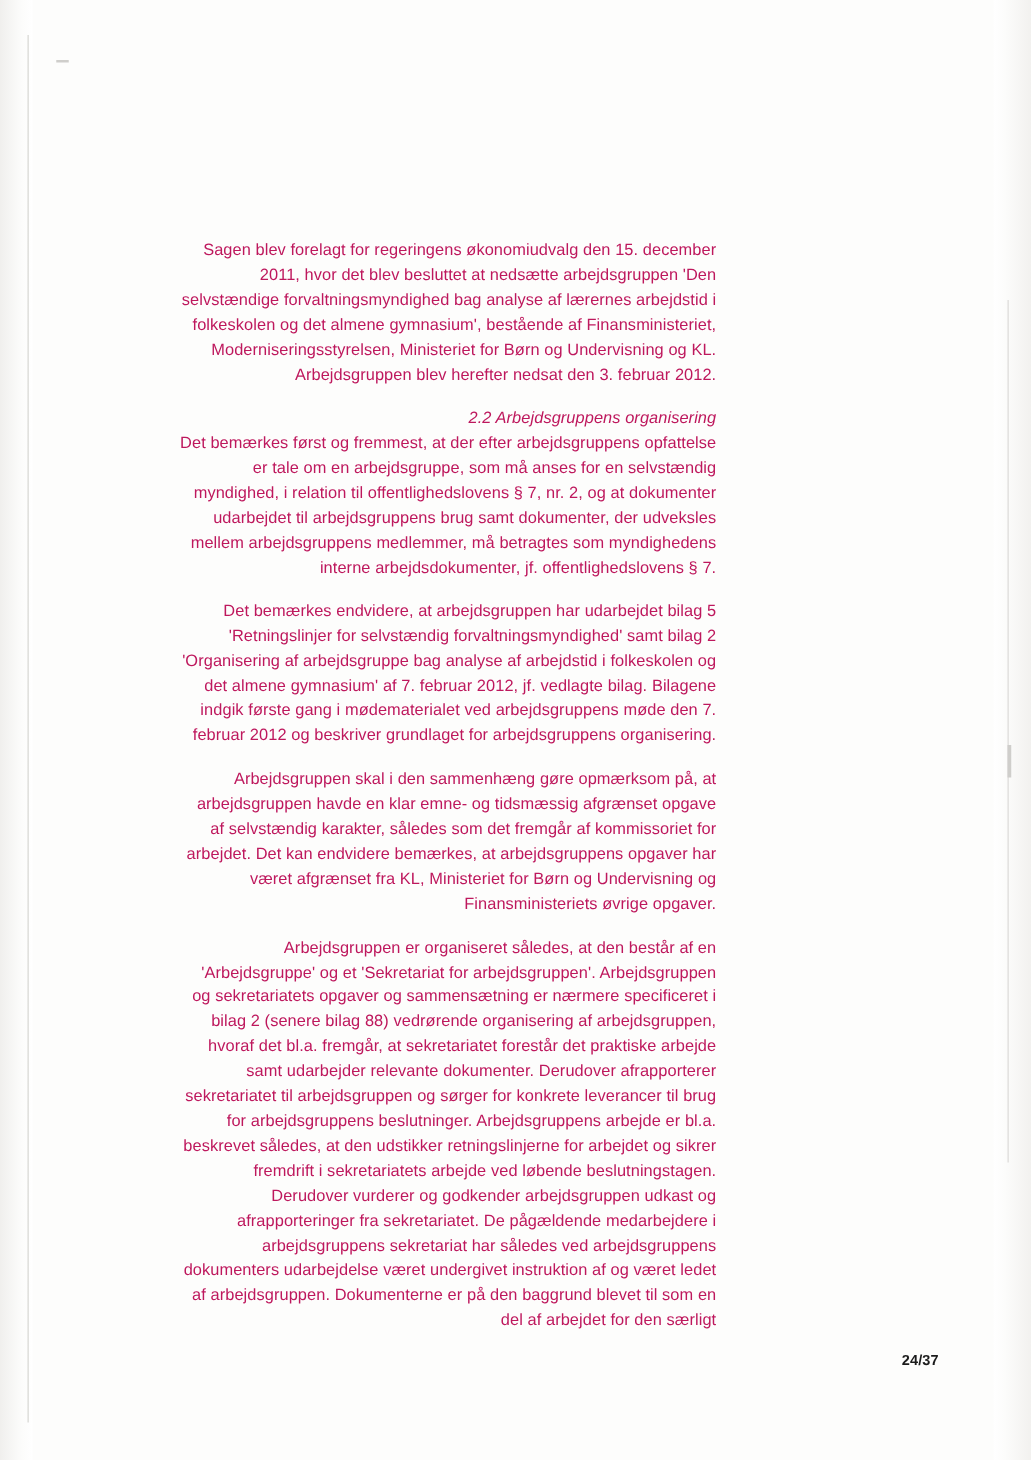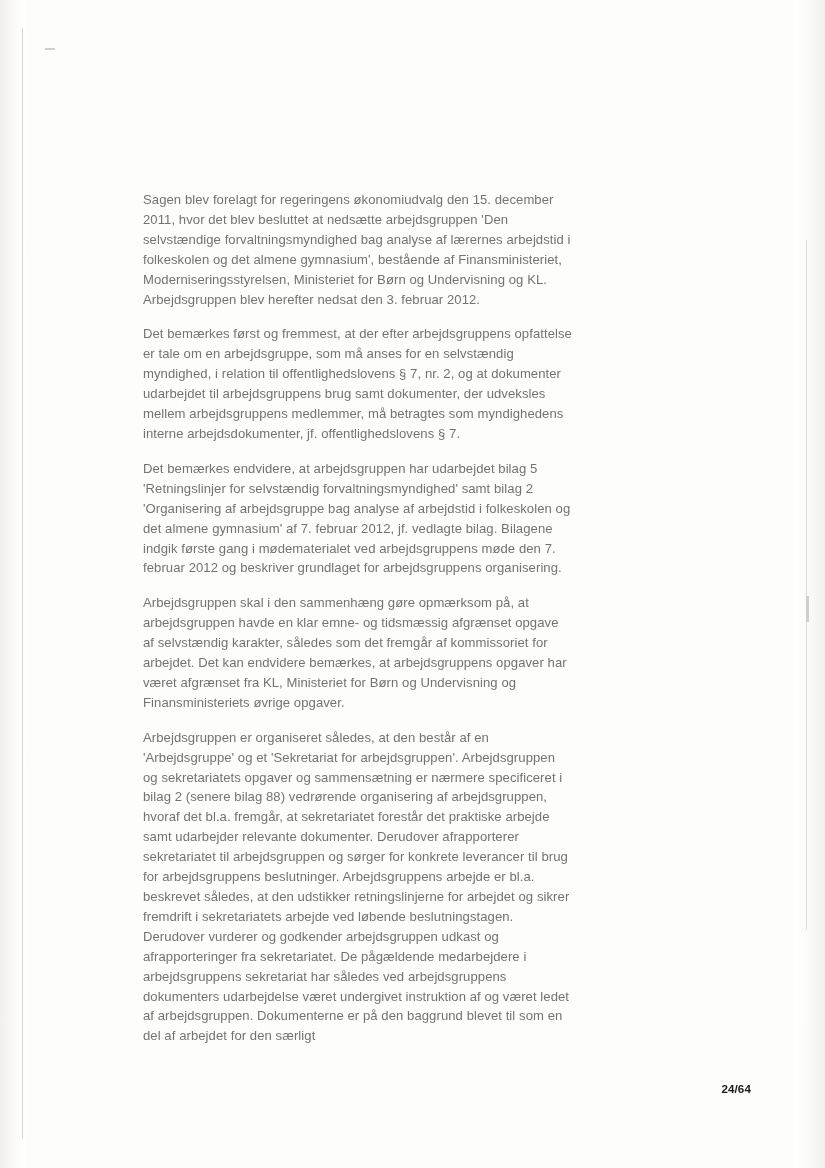--- a/index.html
+++ b/index.html
@@ -45,25 +45,25 @@
   .scan-speck {
     position: absolute;
     background: #cfcecb;
   }
 
   .content {
     position: absolute;
     left: 143px;
     top: 190px;
     width: 430px;
-    color: #737373;
+    color: #be185d;
     font-size: 13.1px;
     line-height: 19.9px;
     letter-spacing: 0.005em;
-    text-align: left;
+    text-align: right;
   }
   .para {
     margin: 0 0 15px 0;
     white-space: pre-line;
   }
   .para.tight {
     margin-bottom: 12px;
   }
   .section-heading {
     font-style: italic;
@@ -90,26 +90,27 @@
   <div class="scan-edge-right"></div>
   <div class="scan-line-left"></div>
   <div class="scan-line-right"></div>
   <div class="scan-speck" style="left:45px; top:48px; width:10px; height:2px;"></div>
   <div class="scan-speck" style="left:806px; top:596px; width:3px; height:26px;"></div>
 
   <div class="content">
 
     <p class="para">Sagen blev forelagt for regeringens økonomiudvalg den 15. december 2011, hvor det blev besluttet at nedsætte arbejdsgruppen 'Den selvstændige forvaltningsmyndighed bag analyse af lærernes arbejdstid i folkeskolen og det almene gymnasium', bestående af Finansministeriet, Moderniseringsstyrelsen, Ministeriet for Børn og Undervisning og KL. Arbejdsgruppen blev herefter nedsat den 3. februar 2012.</p>
 
+    <p class="section-heading">2.2 Arbejdsgruppens organisering</p>
 
     <p class="para">Det bemærkes først og fremmest, at der efter arbejdsgruppens opfattelse er tale om en arbejdsgruppe, som må anses for en selvstændig myndighed, i relation til offentlighedslovens § 7, nr. 2, og at dokumenter udarbejdet til arbejdsgruppens brug samt dokumenter, der udveksles mellem arbejdsgruppens medlemmer, må betragtes som myndighedens interne arbejdsdokumenter, jf. offentlighedslovens § 7.</p>
 
     <p class="para">Det bemærkes endvidere, at arbejdsgruppen har udarbejdet bilag 5 'Retningslinjer for selvstændig forvaltningsmyndighed' samt bilag 2 'Organisering af arbejdsgruppe bag analyse af arbejdstid i folkeskolen og det almene gymnasium' af 7. februar 2012, jf. vedlagte bilag. Bilagene indgik første gang i mødematerialet ved arbejdsgruppens møde den 7. februar 2012 og beskriver grundlaget for arbejdsgruppens organisering.</p>
 
     <p class="para">Arbejdsgruppen skal i den sammenhæng gøre opmærksom på, at arbejdsgruppen havde en klar emne- og tidsmæssig afgrænset opgave af selvstændig karakter, således som det fremgår af kommissoriet for arbejdet. Det kan endvidere bemærkes, at arbejdsgruppens opgaver har været afgrænset fra KL, Ministeriet for Børn og Undervisning og Finansministeriets øvrige opgaver.</p>
 
     <p class="para tight">Arbejdsgruppen er organiseret således, at den består af en 'Arbejdsgruppe' og et 'Sekretariat for arbejdsgruppen'. Arbejdsgruppen og sekretariatets opgaver og sammensætning er nærmere specificeret i bilag 2 (senere bilag 88) vedrørende organisering af arbejdsgruppen, hvoraf det bl.a. fremgår, at sekretariatet forestår det praktiske arbejde samt udarbejder relevante dokumenter. Derudover afrapporterer sekretariatet til arbejdsgruppen og sørger for konkrete leverancer til brug for arbejdsgruppens beslutninger. Arbejdsgruppens arbejde er bl.a. beskrevet således, at den udstikker retningslinjerne for arbejdet og sikrer fremdrift i sekretariatets arbejde ved løbende beslutningstagen. Derudover vurderer og godkender arbejdsgruppen udkast og afrapporteringer fra sekretariatet. De pågældende medarbejdere i arbejdsgruppens sekretariat har således ved arbejdsgruppens dokumenters udarbejdelse været undergivet instruktion af og været ledet af arbejdsgruppen. Dokumenterne er på den baggrund blevet til som en del af arbejdet for den særligt</p>
 
   </div>
 
-  <div class="page-number">24/64</div>
+  <div class="page-number">24/37</div>
 
 </div>
 
 </body></html>

